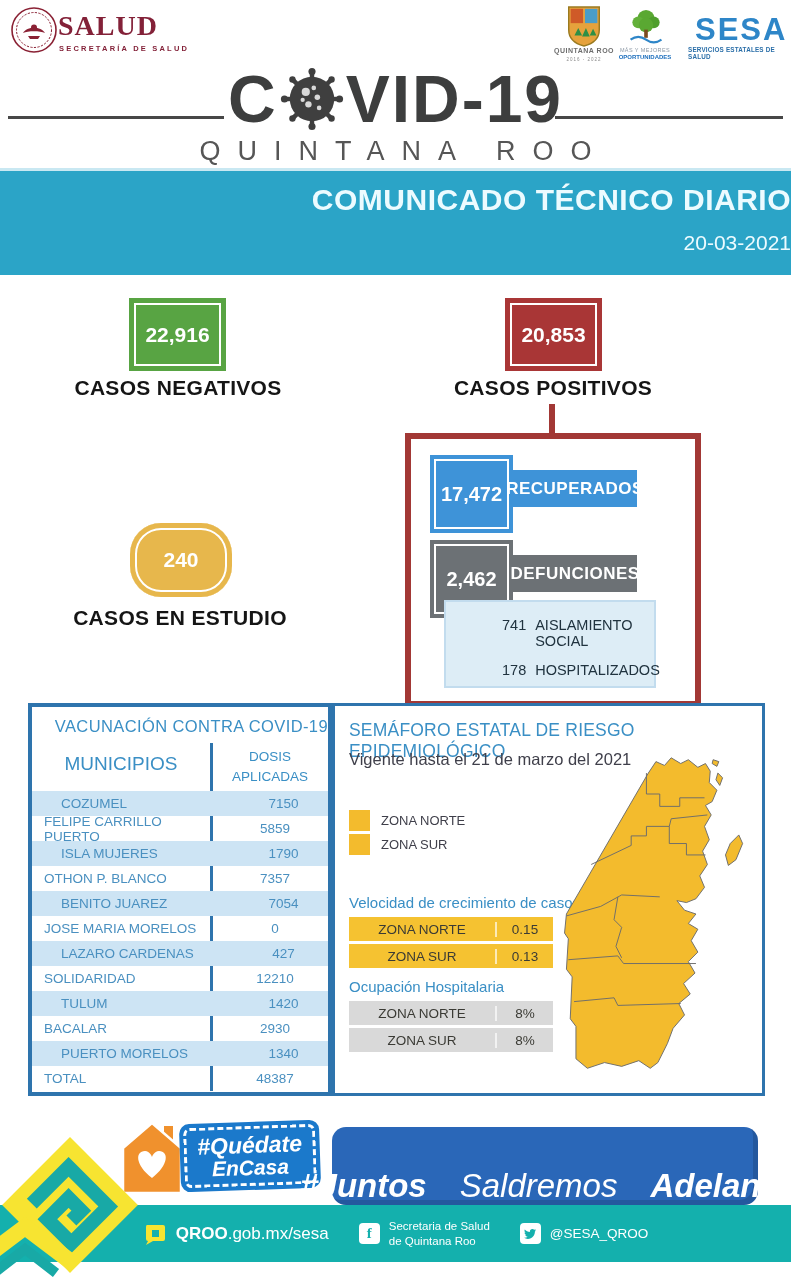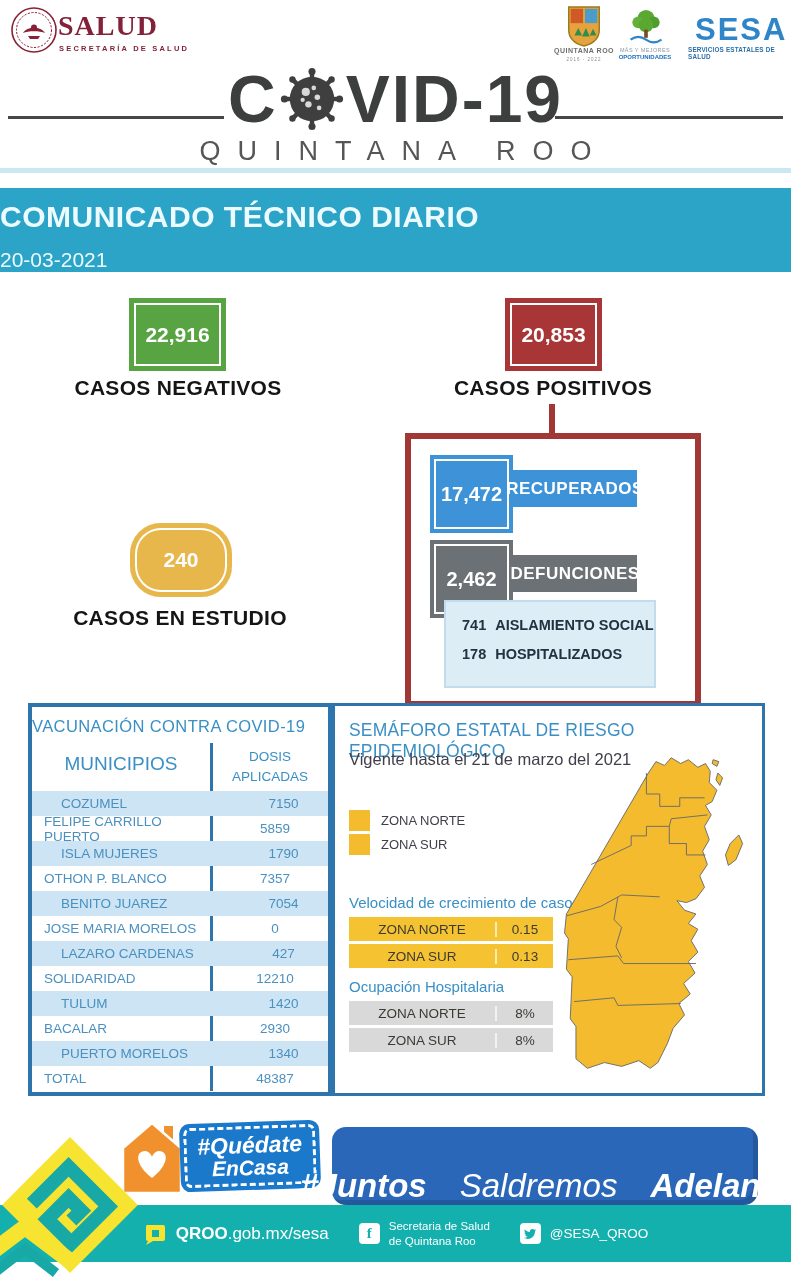--- a/index.html
+++ b/index.html
@@ -16,44 +16,44 @@
   .opo-cap1{left:612px;top:47px;width:66px;text-align:center;font-size:5.5px;color:#8d99a5;letter-spacing:.4px;}
   .opo-cap2{left:612px;top:54px;width:66px;text-align:center;font-size:6px;color:#1d6fbd;font-weight:bold;}
   .sesa-title{left:695px;top:12px;font-size:31px;font-weight:bold;color:#2e86c8;letter-spacing:2px;}
   .sesa-sub{left:688px;top:46px;width:100px;font-size:6.3px;color:#2a6ea8;font-weight:bold;letter-spacing:.2px;}
   .covid-row{left:0;top:66px;width:791px;display:flex;align-items:center;justify-content:center;gap:2px;}
   .covid-big{font-size:66px;font-weight:bold;color:#3d3e3e;letter-spacing:2px;line-height:1;}
   .hline{height:3px;background:#474747;top:116px;}
   .covid-sub{left:0;top:136px;width:791px;text-align:center;font-size:27px;color:#565656;
              letter-spacing:17px;padding-left:17px;box-sizing:border-box;}
   .bluestrip{left:0;top:168px;width:791px;height:5px;background:#c9e8f2;}
-  .banner{left:0;top:188px;width:791px;height:84px;background:#2ba4c7;color:#ecfbff;text-align:left;}
+  .banner{left:0;top:171px;width:791px;height:104px;background:#2ba4c7;color:#ecfbff;text-align:right;}
   .banner-title{margin-top:12px;font-size:30px;font-weight:bold;letter-spacing:.5px;}
   .banner-date{margin-top:14px;font-size:21px;}
   
   .stat-box{display:flex;align-items:center;justify-content:center;color:#fff;font-weight:bold;font-size:21px;}
   .stat-label{font-size:21px;font-weight:bold;color:#151515;text-align:center;letter-spacing:.3px;}
   .box-green{background:#58a443;box-shadow:inset 0 0 0 5px #58a443,inset 0 0 0 7px #fff;}
   .box-red{background:#a93636;box-shadow:inset 0 0 0 5px #a93636,inset 0 0 0 7px #fff;}
   .box-yellow{background:#e7b74c;box-shadow:inset 0 0 0 5px #e7b74c,inset 0 0 0 7px #fff;border-radius:31px;}
   .box-blue{background:#3e93d8;box-shadow:inset 0 0 0 4px #3e93d8,inset 0 0 0 6px #fff;}
   .box-gray{background:#6c7175;box-shadow:inset 0 0 0 4px #6c7175,inset 0 0 0 6px #fff;}
   .red-connector{left:549px;top:404px;width:6px;height:30px;background:#a23835;}
   .red-panel{left:405px;top:433px;width:296px;height:274px;border:6px solid #a23835;box-sizing:border-box;}
   .side-bar{display:flex;align-items:center;justify-content:center;color:#fff;font-weight:bold;
             font-size:17px;letter-spacing:.5px;}
   .bar-blue{background:#3e93d8;}
   .bar-gray{background:#6c7175;}
   .info-box{left:444px;top:600px;width:212px;height:88px;background:#ddedf6;border:2px solid #c2dcee;
             box-sizing:border-box;padding:15px 0 0 16px;}
-  .info-row{display:flex;gap:9px;font-size:14.5px;font-weight:bold;color:#20333f;margin-bottom:13px;}
+  .info-row{display:flex;gap:9px;font-size:14.5px;font-weight:normal;color:#20333f;margin-bottom:13px;margin-left:40px;}
   
   .vac-panel{left:28px;top:703px;width:304px;height:393px;border:4px solid #2e74ad;box-sizing:border-box;background:#fff;}
   .vac-inner{position:absolute;inset:0;}
-  .vac-title{position:absolute;left:0;top:10px;width:100%;text-align:left;font-size:16.5px;
+  .vac-title{position:absolute;left:0;top:10px;width:100%;text-align:right;font-size:16.5px;
              color:#3a8fc5;letter-spacing:.4px;}
   .vac-col1{position:absolute;left:0;top:46px;width:178px;text-align:center;font-size:19px;color:#3a8fc5;}
   .vac-col2{position:absolute;left:196px;top:40px;width:84px;text-align:center;font-size:13.5px;color:#3a8fc5;line-height:1.45;}
   .vac-divider{position:absolute;left:178px;top:36px;width:3px;height:348px;background:#2e74ad;}
   .vac-rows{position:absolute;left:0;top:84px;width:100%;}
   .vac-row{display:flex;height:25px;align-items:center;font-size:13.5px;color:#4a90c0;}
   .vac-row.alt{background:#cde4f4;padding-left:17px;}
   .vac-cell-m{flex:0 0 166px;padding-left:12px;}
   .vac-cell-d{flex:1;text-align:center;padding-left:12px;}
   

